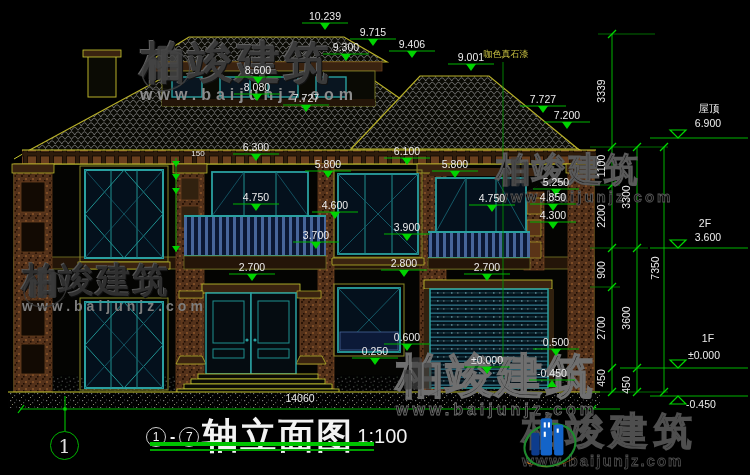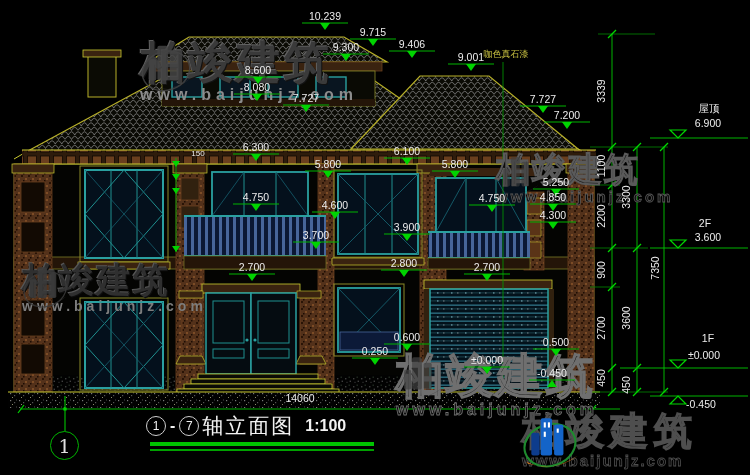--- a/index.html
+++ b/index.html
@@ -29,22 +29,22 @@
   .brandbar .col{display:flex;flex-direction:column;line-height:1;}
   .brandbar .brand{font-size:38px;font-weight:bold;letter-spacing:6px;color:#050505;
       -webkit-text-stroke:1.4px #4e4e4e;white-space:nowrap;}
   .brandbar .url{font-size:15px;font-weight:bold;letter-spacing:2px;color:#050505;
       -webkit-text-stroke:0.8px #4e4e4e;margin-top:3px;white-space:nowrap;}
   
   .titlebar{position:absolute;left:146px;top:412px;display:flex;align-items:center;gap:3px;color:#f2f2f2;}
   .bub{width:18px;height:18px;border:1.3px solid #cfcfcf;border-radius:50%;display:flex;
        align-items:center;justify-content:center;font-size:12px;color:#f2f2f2;flex:0 0 auto;}
   .dash{font-size:16px;font-weight:bold;margin:0 1px;}
-  .tname{font-size:21px;font-weight:normal;letter-spacing:2px;white-space:nowrap;}
-  .tscale{font-size:16px;font-weight:bold;margin-left:8px;}
+  .tname{font-size:36px;font-weight:bold;letter-spacing:2px;white-space:nowrap;}
+  .tscale{font-size:20px;font-weight:normal;}
   .uline1{position:absolute;left:150px;top:442px;width:224px;height:4px;background:#00c400;}
   .uline2{position:absolute;left:150px;top:449px;width:224px;height:1.5px;background:#00a000;}
   .axisbub{position:absolute;left:50px;top:431px;width:27px;height:27px;border:1.6px solid #00b400;
        border-radius:50%;display:flex;align-items:center;justify-content:center;
        color:#e0e0e0;font-family:"DejaVu Serif",serif;font-size:19px;}
 </style>
 </head>
 <body>
 
 <div id="stage">

